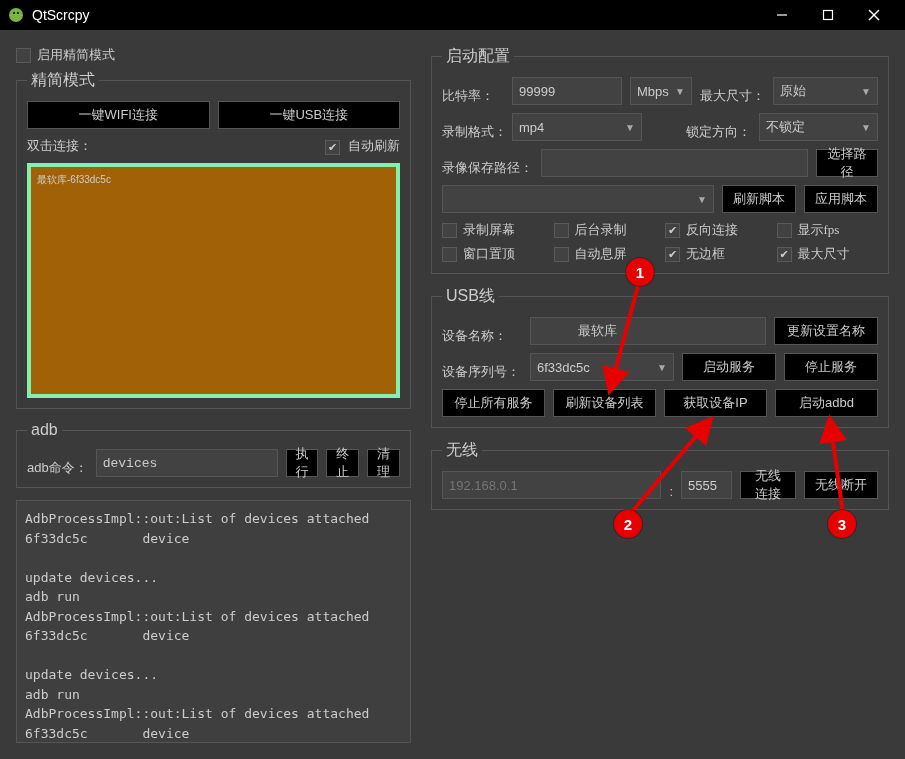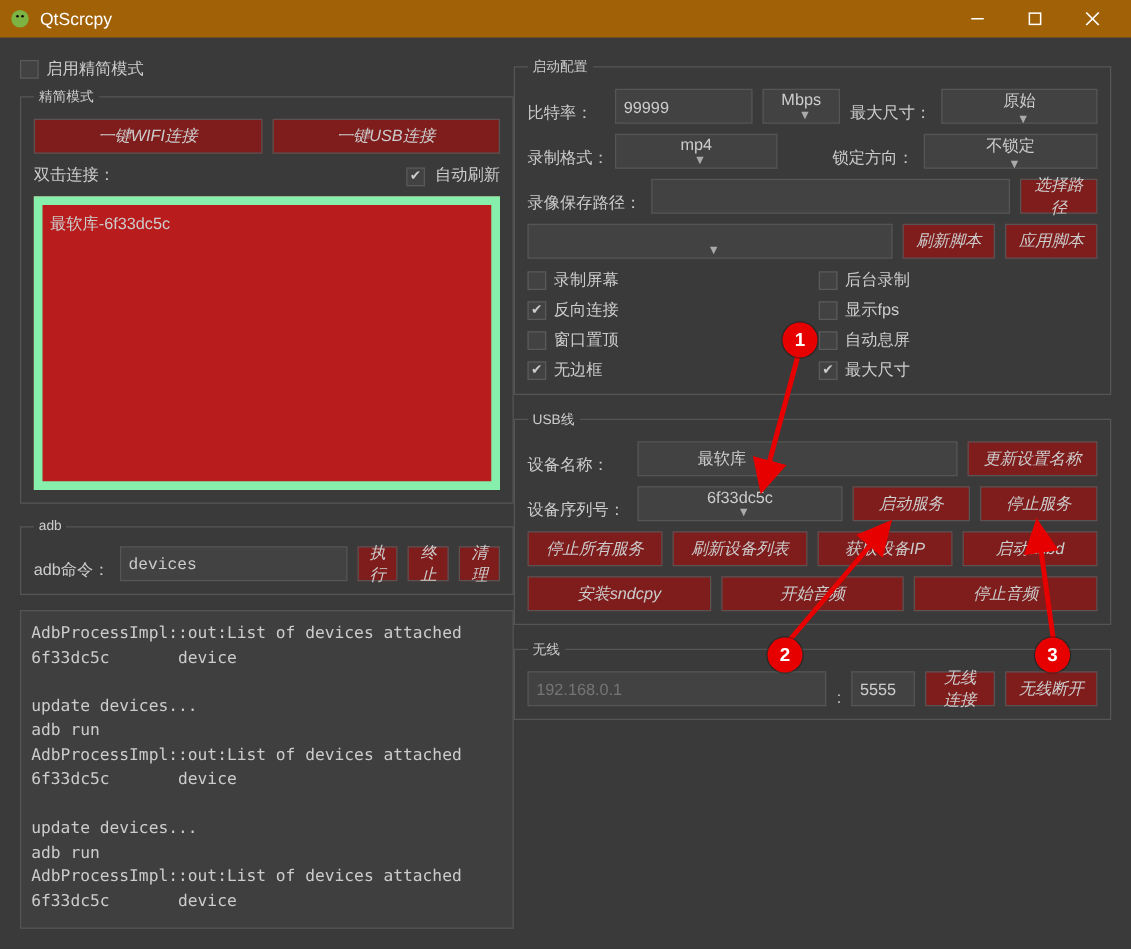--- a/index.html
+++ b/index.html
@@ -10,41 +10,42 @@
     font-family: "Microsoft YaHei", sans-serif;
     font-size: 13px;
     color: #cccccc;
     overflow: hidden;
     position: relative;
   }
 
   
   .titlebar {
     height: 30px;
-    background: #a16207;
+    background: #000000;
     display: flex;
     align-items: center;
     padding: 0 8px;
   }
   .titlebar .icon {
     width: 16px; height: 16px; margin-right: 8px;
     display: inline-flex; align-items: center; justify-content: center;
   }
   .titlebar .title { color: #ffffff; flex: 1; font-size: 14px; }
   .winbtns { display: flex; gap: 0; }
   .winbtn {
     width: 46px; height: 30px;
     display: flex; align-items: center; justify-content: center;
     color: #ffffff; cursor: pointer;
   }
   .winbtn svg { width: 12px; height: 12px; }
 
   .content {
     display: flex;
     padding: 16px;
+    gap: 20px;
     height: calc(100% - 30px);
   }
 
   .left-col { width: 395px; display: flex; flex-direction: column; }
   .right-col { flex: 1; display: flex; flex-direction: column; }
 
   .checkbox-row {
     display: flex; align-items: center; gap: 6px;
     margin-bottom: 6px;
   }
@@ -64,60 +65,59 @@
   }
 
   fieldset.group {
     border: 1px solid #555555;
     padding: 10px;
     margin-bottom: 12px;
   }
   fieldset.group > legend {
     padding: 0 4px;
     color: #cccccc;
-    font-size: 11px;
+    font-size: 16px;
   }
 
   .btn {
-    background: #7f1d1d;
+    background: #000000;
     border: 1px solid #555555;
     color: #cccccc;
     height: 28px;
     display: inline-flex;
     align-items: center;
     justify-content: center;
     cursor: pointer;
     font-size: 13px;
     font-family: inherit;
     padding: 0 8px;
-    font-style: italic;
   }
 
   .row { display: flex; gap: 8px; align-items: flex-end; margin-bottom: 8px; }
   .row:last-child { margin-bottom: 0; }
 
   .input, .select {
     background: #424242;
     border: 1px solid #555555;
     color: #cccccc;
     height: 28px;
     padding: 0 6px;
     font-size: 13px;
     font-family: inherit;
   }
   .input.disabled { color: #888888; }
-  .select { display: flex; align-items: center; justify-content: space-between; cursor: pointer; flex-direction: column; }
+  .select { display: flex; align-items: center; justify-content: space-between; cursor: pointer; }
   .select .caret { margin-left: 6px; font-size: 10px; color: #aaaaaa; }
 
   .device-list {
-    border: 7px solid #86efac;
-    background: #b91c1c;
+    border: 4px solid #86efac;
+    background: #a16207;
     height: 235px;
     padding: 6px;
-    font-size: 13px;
+    font-size: 10px;
     color: #cccccc;
   }
 
   .label { white-space: nowrap; }
 
   .console {
     background: #3f3f3f;
     border: 1px solid #555555;
     padding: 8px;
     font-family: "Consolas", monospace;
@@ -127,23 +127,24 @@
     overflow: auto;
     flex: 1;
     line-height: 1.5;
   }
 
   
   .start-config .row .label:first-child { width: 62px; }
 
   .chk-grid {
     display: grid;
-    grid-template-columns: 1fr 1fr;
+    grid-template-columns: 1fr 1fr 1fr 1fr;
     gap: 6px 10px;
     margin-top: 2px;
+    font-family: Liberation Serif, serif;
   }
   .chk-item { display: flex; align-items: center; gap: 6px; }
 
   
   .marker {
     position: absolute;
     width: 28px; height: 28px;
     background: #e60000;
     border-radius: 50%;
     color: #ffffff;
@@ -345,25 +346,20 @@
         <button class="btn" style="width:94px">停止服务</button>
       </div>
 
       <div class="row">
         <button class="btn" style="flex:1">停止所有服务</button>
         <button class="btn" style="flex:1">刷新设备列表</button>
         <button class="btn" style="flex:1">获取设备IP</button>
         <button class="btn" style="flex:1">启动adbd</button>
       </div>
 
-      <div class="row">
-        <button class="btn" style="flex:1">安装sndcpy</button>
-        <button class="btn" style="flex:1">开始音频</button>
-        <button class="btn" style="flex:1">停止音频</button>
-      </div>
     </fieldset>
 
     <fieldset class="group">
       <legend>无线</legend>
       <div class="row">
         <input class="input disabled" style="flex: 1 1 0%;" placeholder="192.168.0.1">
         <span class="label">:</span>
         <input class="input" style="width: 51px;" value="5555">
         <button class="btn" style="width:56px">无线连接</button>
         <button class="btn" style="width:74px">无线断开</button>

